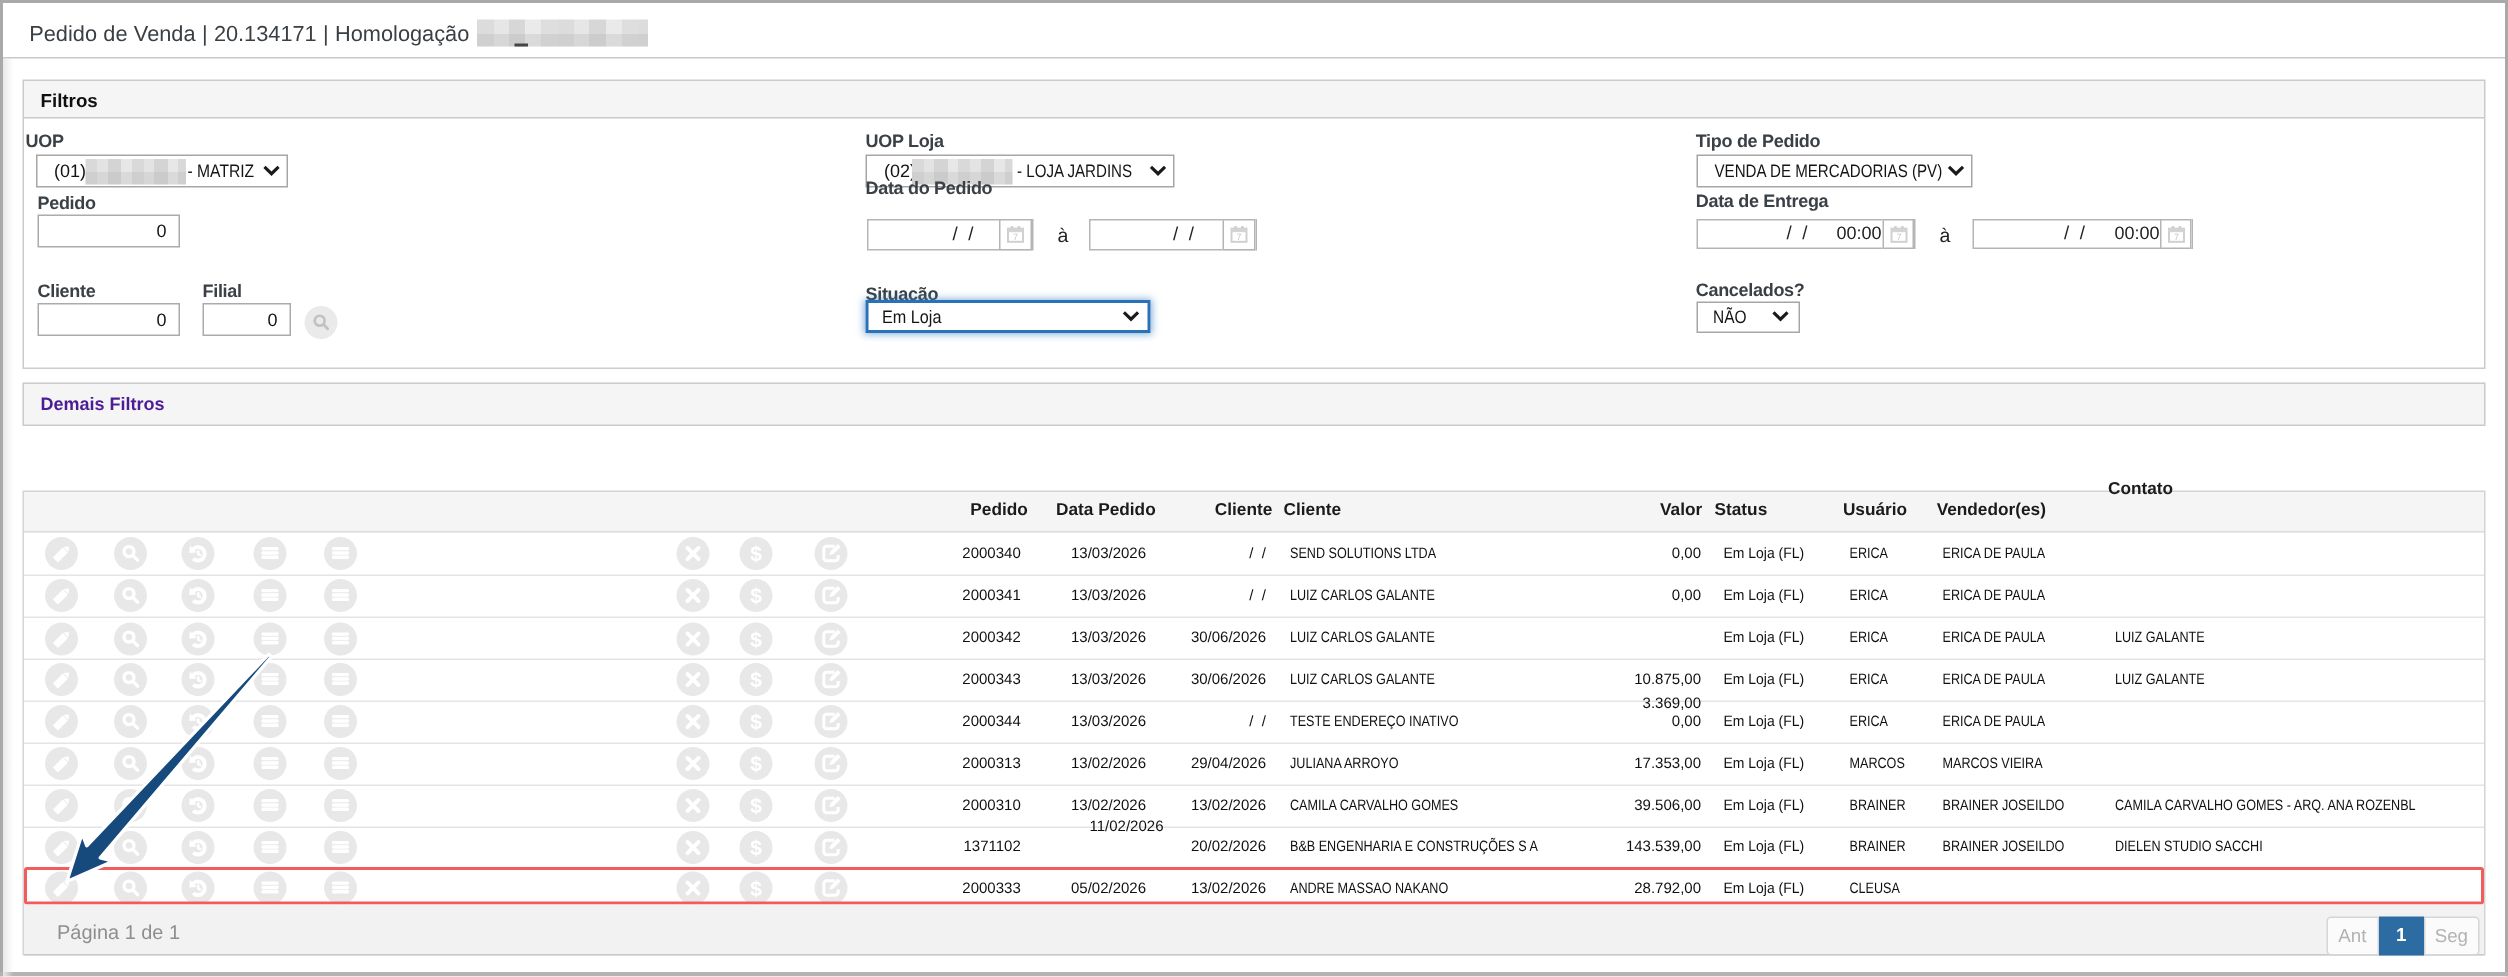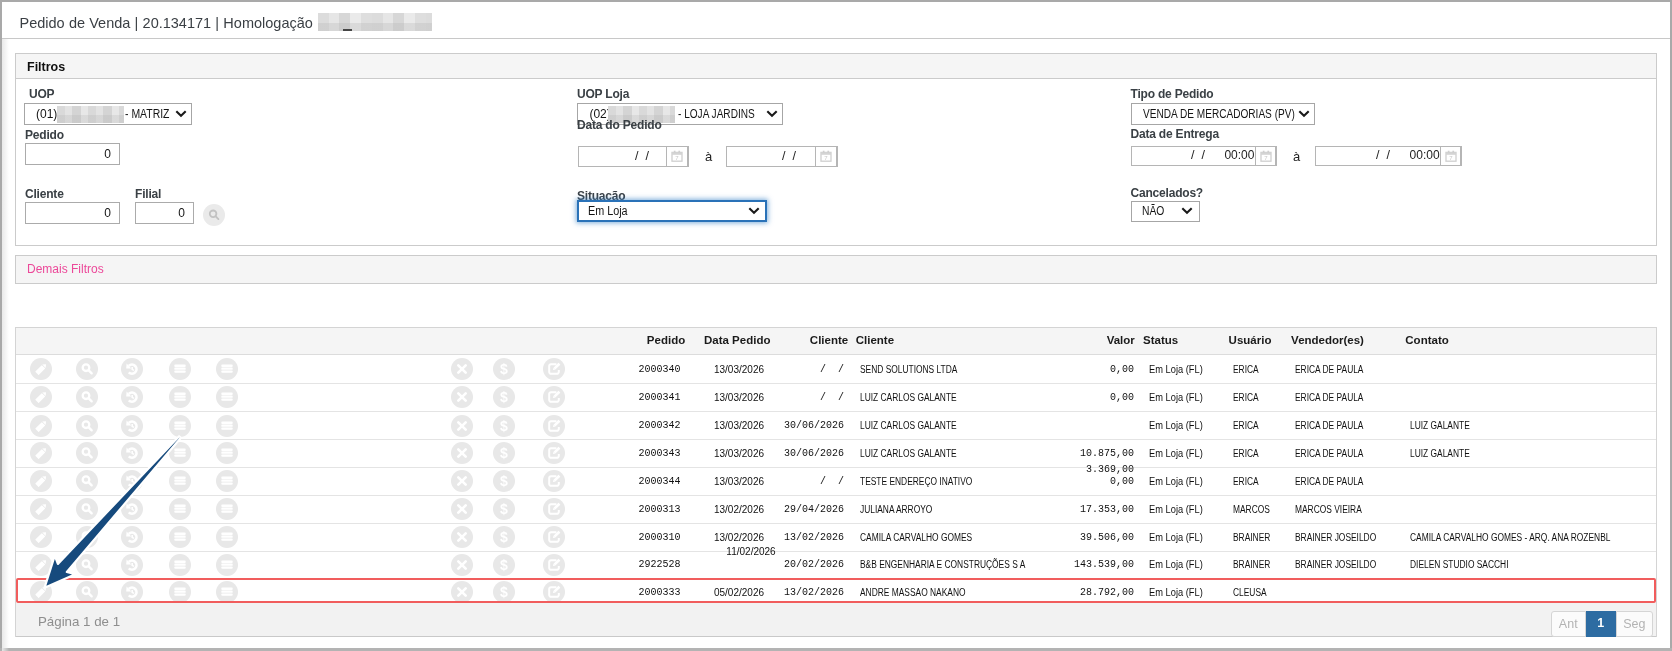--- a/index.html
+++ b/index.html
@@ -9,21 +9,21 @@
 .sel .t { position:absolute; top:50%; transform:translateY(-50%); white-space:nowrap; }
 .chev { position:absolute; top:50%; transform:translateY(-50%); }
 .inp { position:absolute; border:1px solid #ababab; background:#fff; font-size:12px; color:#141414; }
 .inp .v { position:absolute; right:8px; top:50%; transform:translateY(-50%); }
 .dt { position:absolute; border:1px solid #b5b5b5; background:#fff; }
 .dt .cal { position:absolute; right:0; top:-1px; bottom:-1px; border:1px solid #b5b5b5; background:#fff; }
 .dtxt { position:absolute; font-size:12.5px; color:#222; white-space:nowrap; }
 .ic { position:absolute; width:22px; height:22px; border-radius:50%; background:#e8e8e8; }
 .ic svg { display:block; }
 .td { position:absolute; font-size:10px; color:#101010; white-space:nowrap; }
-.tdr { text-align:right;font-family:Liberation Mono, monospace; }
+.tdr { text-align:right; }
 .tdc { text-align:center; }
 .th { position:absolute; font-size:11.5px; font-weight:bold; color:#1b1b1b; white-space:nowrap; }
 .sep { position:absolute; left:16px; right:16px; height:1px; background:#e4e4e4; }
 .blur1 { position:absolute; background:
   linear-gradient(rgba(255,255,255,0) 55%, rgba(176,176,176,.28) 55%),
   repeating-linear-gradient(90deg, #dcdcdc 0 11px, #e6e6e6 11px 21px, #d7d7d7 21px 32px, #eaeaea 32px 43px, #dedede 43px 54px); }
 .blur2 { position:absolute; background:
   linear-gradient(rgba(255,255,255,0) 50%, rgba(170,170,170,.22) 50%),
   repeating-linear-gradient(90deg, #d9d9d9 0 8px, #e3e3e3 8px 15px, #d4d4d4 15px 24px, #e7e7e7 24px 31px); }
 </style></head>
@@ -37,21 +37,21 @@
 
 <div class="abs" style="left:2px;top:2px;width:1668px;height:36.5px;background:#fff;border-bottom:1px solid #c8c8c8"></div>
 <div class="abs" style="left:19.5px;top:14.5px;font-size:14.5px;color:#3a3f44;word-spacing:0.2px">Pedido de Venda | 20.134171 | Homologação |</div>
 <div class="blur1" style="left:318px;top:13px;width:114px;height:18px"></div>
 <div class="abs" style="left:343px;top:28.5px;width:9px;height:2px;background:#454545"></div>
 
 <div class="abs" style="left:15px;top:53px;width:1642px;height:193px;border:1px solid #cbcbcb;background:#fff"></div>
 <div class="abs" style="left:16px;top:54px;width:1640px;height:25px;background:#f5f5f5;border-bottom:1px solid #cbcbcb"></div>
 <div class="abs" style="left:27px;top:59.5px;font-size:12.5px;font-weight:bold;color:#101010">Filtros</div>
 
-<div class="lbl" style="left:29px;top:87px">UOP</div>
+<div class="lbl" style="left:17px;top:87px">UOP</div>
 <div class="lbl" style="left:577px;top:87px">UOP Loja</div>
 <div class="lbl" style="left:1130.5px;top:87px">Tipo de Pedido</div>
 
 <div class="sel" style="left:24px;top:103px;width:168px;height:22px">
   <span class="t" style="left:11px">(01)</span>
   <span class="t" style="left:100px;transform:translateY(-50%) scaleX(0.87);transform-origin:0 50%">- MATRIZ</span>
   <svg class="chev" style="right:4px" width="12" height="8" viewBox="0 0 12 8">
       <path d="M1.3 1.3 L6 5.8 L10.7 1.3" fill="none" stroke="#1a1a1a" stroke-width="2.1"></path>
     </svg>
 </div>
@@ -158,33 +158,33 @@
     </svg>
 </div>
 <div class="sel" style="left:1130.5px;top:200.5px;width:69px;height:21px">
   <span class="t" style="left:10.7px;transform:translateY(-50%) scaleX(0.86);transform-origin:0 50%">NÃO</span>
   <svg class="chev" style="right:6px" width="12" height="8" viewBox="0 0 12 8">
       <path d="M1.3 1.3 L6 5.8 L10.7 1.3" fill="none" stroke="#1a1a1a" stroke-width="2.1"></path>
     </svg>
 </div>
 
 <div class="abs" style="left:15px;top:254.5px;width:1642px;height:29px;background:#f5f5f5;border:1px solid #cbcbcb"></div>
-<div class="abs" style="left:27px;top:261.5px;font-size:12px;font-weight:normal;color:#ec4899">Demais Filtros</div>
+<div class="abs" style="left:27px;top:261.5px;font-size:12px;font-weight:bold;color:#4c1d95">Demais Filtros</div>
 
 <div class="abs" style="left:15px;top:326.5px;width:1642px;height:310.5px;border:1px solid #d4d4d4;background:#fff"></div>
 <div class="abs" style="left:16px;top:327.5px;width:1640px;height:27px;background:#f5f5f5;border-bottom:1px solid #dcdcdc"></div>
 <div class="th" style="right:986.8px;top:334px">Pedido</div>
 <div class="th" style="left:704px;top:334px">Data Pedido</div>
 <div class="th" style="right:823.8px;top:334px">Cliente</div>
 <div class="th" style="left:855.7px;top:334px">Cliente</div>
 <div class="th" style="right:537.2px;top:334px">Valor</div>
 <div class="th" style="left:1143px;top:334px">Status</div>
 <div class="th" style="left:1228.6px;top:334px">Usuário</div>
 <div class="th" style="left:1291.1px;top:334px">Vendedor(es)</div>
-<div class="th" style="left:1405.3px;top:334px">Contato</div>
+<div class="th" style="left:1405.3px;top:320px">Contato</div>
 
 <div class="sep" style="top:383px"></div>
 <div class="sep" style="top:411px"></div>
 <div class="sep" style="top:439px"></div>
 <div class="sep" style="top:467px"></div>
 <div class="sep" style="top:495px"></div>
 <div class="sep" style="top:523px"></div>
 <div class="sep" style="top:551px"></div>
 <div class="ic" style="left:30.0px;top:358.0px">
     <svg width="22" height="22" viewBox="0 0 22 22">
@@ -733,21 +733,21 @@
 <div class="td" style="left:1295.0px;top:503.8px;transform:scaleX(0.84);transform-origin:0 0;">MARCOS VIEIRA</div>
 <div class="td tdr" style="right:991.5px;top:532.0px;">2000310</div>
 <div class="td tdc" style="left:679.0px;width:120px;top:532.0px">13/02/2026</div>
 <div class="td tdr" style="right:828.0px;top:532.0px;">13/02/2026</div>
 <div class="td" style="left:859.6px;top:532.0px;transform:scaleX(0.84);transform-origin:0 0;">CAMILA CARVALHO GOMES</div>
 <div class="td tdr" style="right:538.0px;top:532.0px;">39.506,00</div>
 <div class="td" style="left:1148.6px;top:532.0px;transform:scaleX(0.93);transform-origin:0 0;">Em Loja (FL)</div>
 <div class="td" style="left:1233.0px;top:532.0px;transform:scaleX(0.84);transform-origin:0 0;">BRAINER</div>
 <div class="td" style="left:1295.0px;top:532.0px;transform:scaleX(0.84);transform-origin:0 0;">BRAINER JOSEILDO</div>
 <div class="td" style="left:1410.0px;top:532.0px;transform:scaleX(0.84);transform-origin:0 0;">CAMILA CARVALHO GOMES - ARQ. ANA ROZENBL</div>
-<div class="td tdr" style="right:991.5px;top:559.3px;">2922528</div>
+<div class="td tdr" style="right:991.5px;top:559.3px;">1371102</div>
 <div class="td tdc" style="left:679.0px;width:144px;top:546px">11/02/2026</div>
 <div class="td tdr" style="right:828.0px;top:559.3px;">20/02/2026</div>
 <div class="td" style="left:859.6px;top:559.3px;transform:scaleX(0.84);transform-origin:0 0;">B&amp;B ENGENHARIA E CONSTRUÇÕES S A</div>
 <div class="td tdr" style="right:538.0px;top:559.3px;">143.539,00</div>
 <div class="td" style="left:1148.6px;top:559.3px;transform:scaleX(0.93);transform-origin:0 0;">Em Loja (FL)</div>
 <div class="td" style="left:1233.0px;top:559.3px;transform:scaleX(0.84);transform-origin:0 0;">BRAINER</div>
 <div class="td" style="left:1295.0px;top:559.3px;transform:scaleX(0.84);transform-origin:0 0;">BRAINER JOSEILDO</div>
 <div class="td" style="left:1410.0px;top:559.3px;transform:scaleX(0.84);transform-origin:0 0;">DIELEN STUDIO SACCHI</div>
 <div class="td tdr" style="right:991.5px;top:587.0px;">2000333</div>
 <div class="td tdc" style="left:679.0px;width:120px;top:587.0px">05/02/2026</div>

